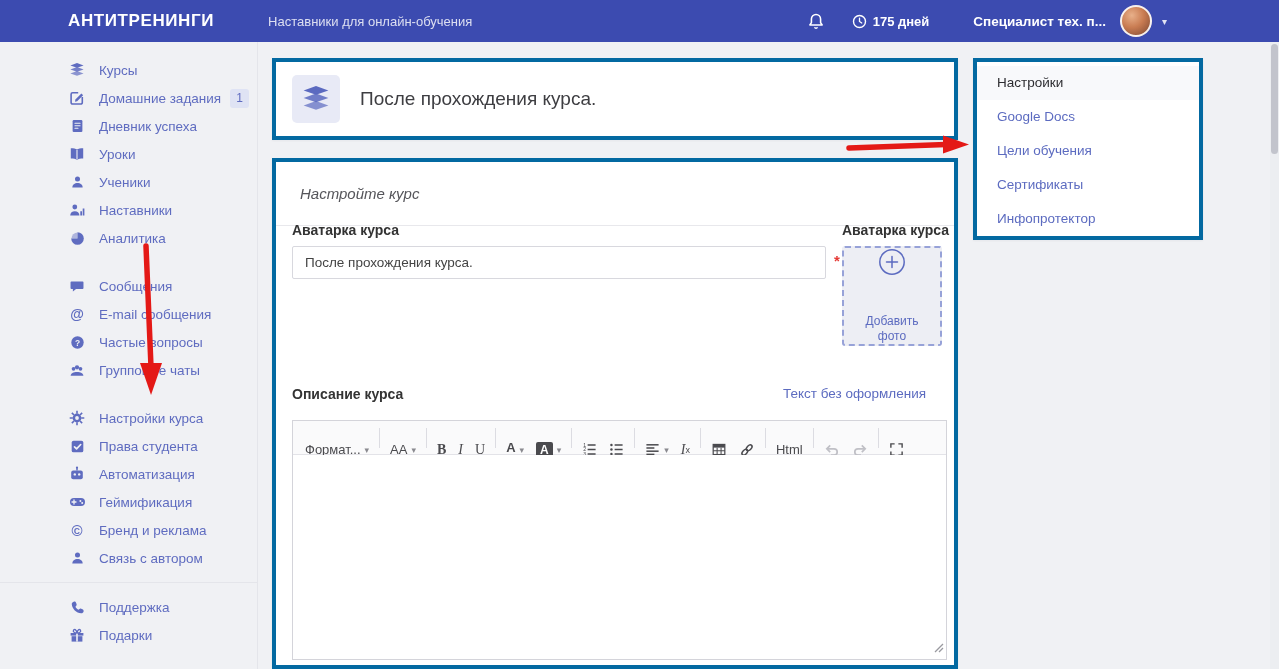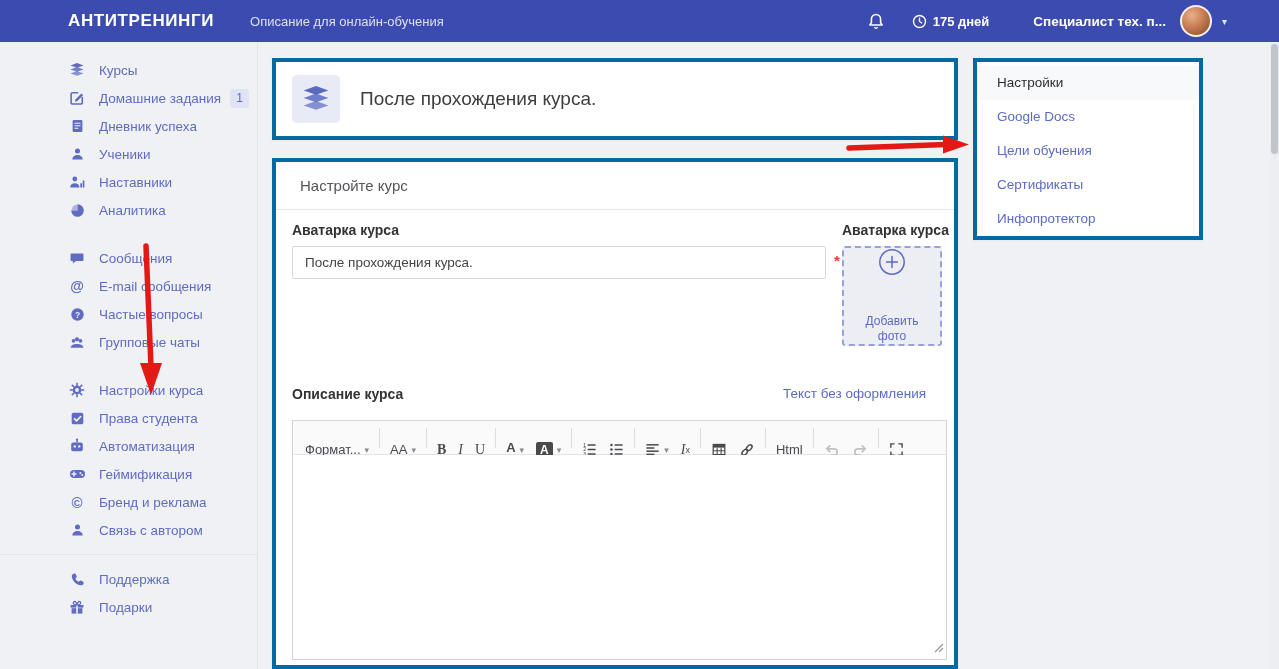--- a/index.html
+++ b/index.html
@@ -1,21 +1,21 @@
 <!DOCTYPE html>
 <html><head>
 <meta charset="utf-8">
 <style>
   * { margin:0; padding:0; box-sizing:border-box; }
   html,body { width:1279px; height:669px; overflow:hidden; }
   body { font-family:"Liberation Sans", sans-serif; background:#f0f1f4; position:relative; }
 
   
   .topbar { position:absolute; left:0; top:0; width:1279px; height:42px; background:#3c4bb0;
-            display:flex; align-items:center; color:#fff; z-index:30; padding-right:52px; }
+            display:flex; align-items:center; color:#fff; z-index:30; padding-right:112px;gap:18px; }
   .logo { margin-left:68px; font-size:17px; font-weight:bold; letter-spacing:.6px; white-space:nowrap; }
   .tagline { margin-left:36px; font-size:13px; color:rgba(255,255,255,.82); white-space:nowrap; }
   .top-right { margin-left:auto; display:flex; align-items:center; }
   .bell-wrap { width:20px; height:20px; display:flex; align-items:center; justify-content:center; cursor:pointer; }
   .days-chip { display:flex; align-items:center; margin-left:26px; font-size:13px; font-weight:bold; }
   .days-chip svg { margin-right:6px; }
   .user-name { margin-left:44px; font-size:13.5px; font-weight:bold; white-space:nowrap; }
   .avatar { margin-left:14px; width:32px; height:32px; border-radius:50%; border:2px solid rgba(255,255,255,.9);
             background:radial-gradient(circle at 35% 30%, #e8b08a 0%, #c97c52 45%, #7a4630 100%); }
   .caret-down { margin-left:10px; color:rgba(255,255,255,.85); font-size:10px; }
@@ -36,21 +36,21 @@
   .glyph-copy::before { content:"©"; font-weight:bold; font-size:15px; }
 
   
   .card { position:absolute; background:#fff; border:4px solid #0369a1; box-shadow:0 1px 2px rgba(40,40,60,.05); }
   .card1 { left:272px; top:58px; width:686px; height:82px; display:flex; align-items:center; }
   .course-icon-box { width:48px; height:48px; margin-left:16px; background:#e8eaf6; border-radius:5px;
                      display:flex; align-items:center; justify-content:center; color:#5b6ac0; }
   .course-title { margin-left:20px; font-size:19px; color:#3e3e42; }
 
   .card2 { left:272px; top:158px; width:686px; height:511px; }
-  .tab-header { height:48px; border-bottom:1px solid #e8e8ec; display:flex; align-items:center; }
+  .tab-header { height:64px; border-bottom:1px solid #e8e8ec; display:flex; align-items:center;font-style:italic; }
   .tab-header span { margin-left:24px; font-size:15px; color:#55555a; }
 
   .field-label { position:absolute; font-size:14px; font-weight:bold; color:#333; }
   .name-label { left:16px; top:60px; }
   .course-input { position:absolute; left:16px; top:84px; width:534px; height:33px; border:1px solid #d8d8de;
                   border-radius:2px; padding:0 12px; font-size:13.5px; color:#444;
                   font-family:"Liberation Sans", sans-serif; background:#fff; }
   .req-star { position:absolute; left:558px; top:90px; color:#e53935; font-size:15px; font-weight:bold; }
 
   .avatar-label { left:566px; top:60px; }
@@ -87,21 +87,21 @@
   
   .annot { position:absolute; z-index:40; pointer-events:none; }
   .scroll-track { position:absolute; right:0; top:42px; width:9px; height:627px; background:#eceef1; }
   .scroll-thumb { position:absolute; top:2px; right:1px; width:7px; height:110px; background:#c2c4cc; border-radius:4px; }
 </style>
 </head>
 <body>
 
 <div class="topbar">
   <div class="logo">АНТИТРЕНИНГИ</div>
-  <div class="tagline">Описание для онлайн-обучения</div>
+  <div class="tagline">Наставники для онлайн-обучения</div>
   <div class="top-right">
     <div class="bell-wrap">
       <svg width="18" height="19" viewBox="0 0 16 17">
           <path d="M8 2.2a4.1 4.1 0 0 0-4.1 4.1v3.2L2.5 11.6h11L12.1 9.5V6.3A4.1 4.1 0 0 0 8 2.2z" fill="none" stroke="#fff" stroke-width="1.4" stroke-linejoin="round"></path>
           <path d="M6.7 13.6a1.4 1.4 0 0 0 2.6 0" fill="none" stroke="#fff" stroke-width="1.3"></path>
         </svg>
     </div>
     <div class="days-chip">
       <svg width="15" height="15" viewBox="0 0 16 16">
           <circle cx="8" cy="8" r="6.4" fill="none" stroke="#fff" stroke-width="1.5"></circle>
@@ -142,20 +142,29 @@
   <div class="side-item">
     <span class="icon">
         <svg width="15" height="16" viewBox="0 0 16 16">
           <rect x="2.8" y="1.6" width="10.4" height="12.8" rx="1.2" fill="currentColor"></rect>
           <path d="M5.3 5h5.4M5.3 7.7h5.4M5.3 10.4h3.2" stroke="#f0f1f4" stroke-width="1.2" stroke-linecap="round"></path>
         </svg>
       </span>
     <span>Дневник успеха</span>
   </div>
 
+  <div class="side-item">
+    <span class="icon">
+        <svg width="16" height="16" viewBox="0 0 16 16">
+          <path d="M8 3.6C6.6 2.5 4.6 2.2 1.8 2.2v10.4c2.8 0 4.8.3 6.2 1.4 1.4-1.1 3.4-1.4 6.2-1.4V2.2c-2.8 0-4.8.3-6.2 1.4z" fill="currentColor"></path>
+          <path d="M8 4v9.6" stroke="#f0f1f4" stroke-width="1.1"></path>
+        </svg>
+      </span>
+    <span>Уроки</span>
+  </div>
 
   <div class="side-item">
     <span class="icon">
         <svg width="15" height="16" viewBox="0 0 16 16" fill="currentColor">
           <circle cx="8" cy="4.8" r="2.7"></circle>
           <path d="M2.5 13.8c0-3.1 2.5-4.8 5.5-4.8s5.5 1.7 5.5 4.8z"></path>
         </svg>
       </span>
     <span>Ученики</span>
   </div>

